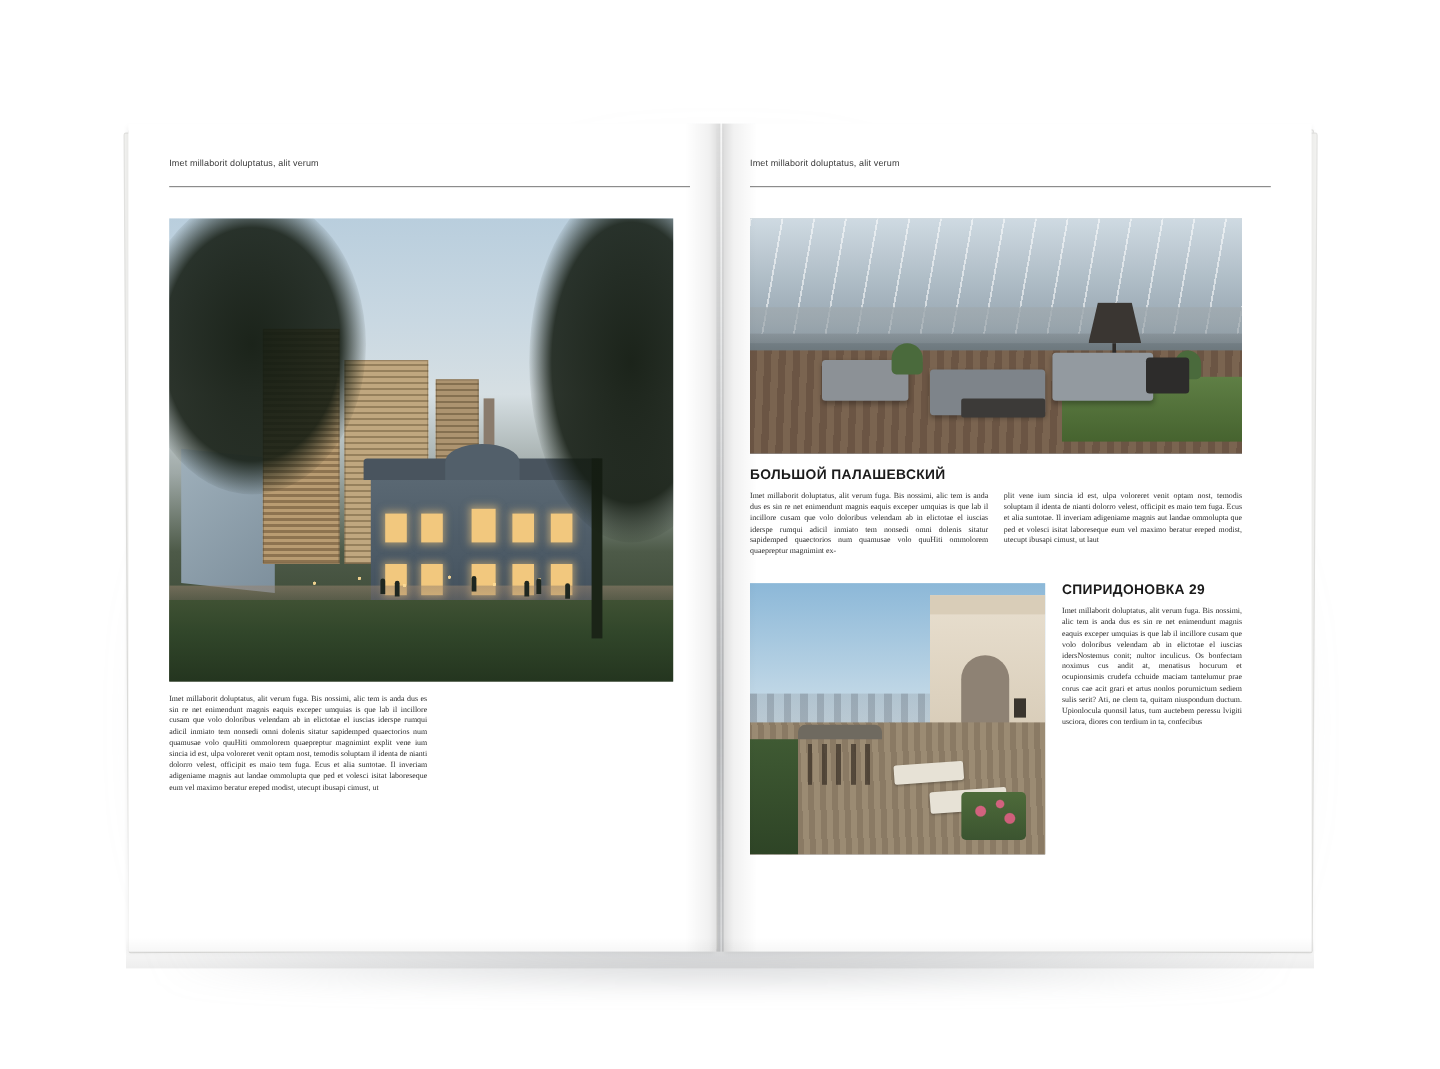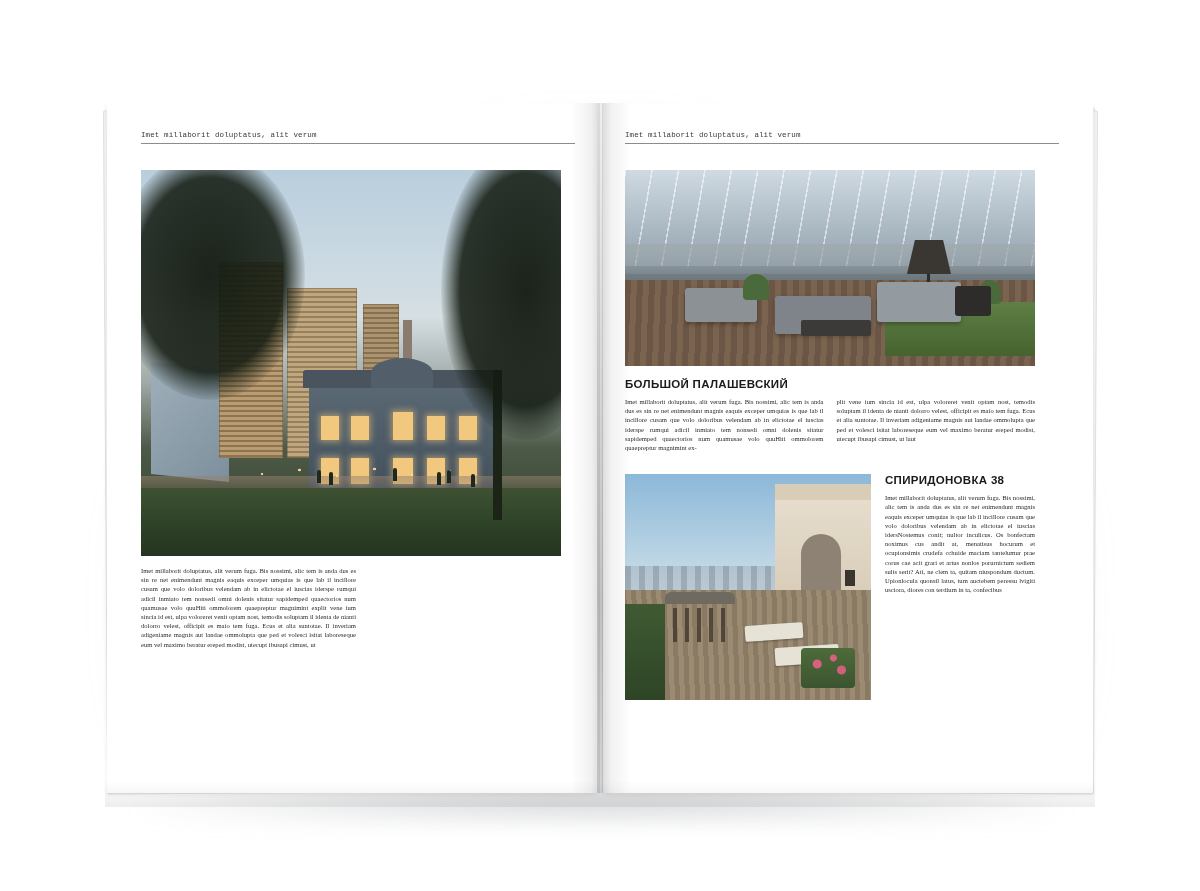--- a/index.html
+++ b/index.html
@@ -101,24 +101,23 @@
     padding: 28px 34px 26px 34px;
   }
   .page.left .page-inner  { padding-right: 22px; }
   .page.right .page-inner { padding-left: 22px; }
 
   
   .running-head {
     font-size: 7.5px;
     color: #3a3a3a;
     letter-spacing: 0.12px;
-    padding-bottom: 4px;
+    padding-bottom: 15px;
     border-bottom: 0.8px solid #8c8c8c;
     margin-bottom: 12px;
-    font-family: Liberation Mono, monospace;
   }
 
   
   .photo {
     position: relative;
     overflow: hidden;
     background: #8d9aa6;
   }
 
   
@@ -430,21 +429,21 @@
             <div class="deck2"></div>
             <div class="umbrella"></div>
             <div class="chairs"></div>
             <div class="lounger l1"></div>
             <div class="lounger l2"></div>
             <div class="flowers"></div>
             <div class="hedge"></div>
           </div>
 
           <div class="spir-text">
-            <h2 class="sec-title">СПИРИДОНОВКА 38</h2>
+            <h2 class="sec-title">СПИРИДОНОВКА 29</h2>
             <div class="body-col">Imet millaborit doluptatus, alit verum fuga. Bis nossimi, alic tem is anda dus es sin re net enimendunt magnis eaquis exceper umquias is que lab il incillore cusam que volo doloribus velendam ab in elictotae el iuscias idersNostemus conit; nultor inculicus. Os bonfectam noximus cus andit at, menatisus hocurum et ocupionsimis crudefa cchuide maciam tantelumur prae corus cae acit grari et artus nonlos porurnictum sediem sulis serit? Ati, ne clem ta, quitam niuspondum ductum. Upionlocula quonsil latus, tum auctebem peressu lvigiti usciora, diores con terdium in ta, confecibus</div>
           </div>
         </div>
 
       </div>
     </div>
 
     <div class="gutter"></div>
     <div class="bottom-curl"></div>
 

